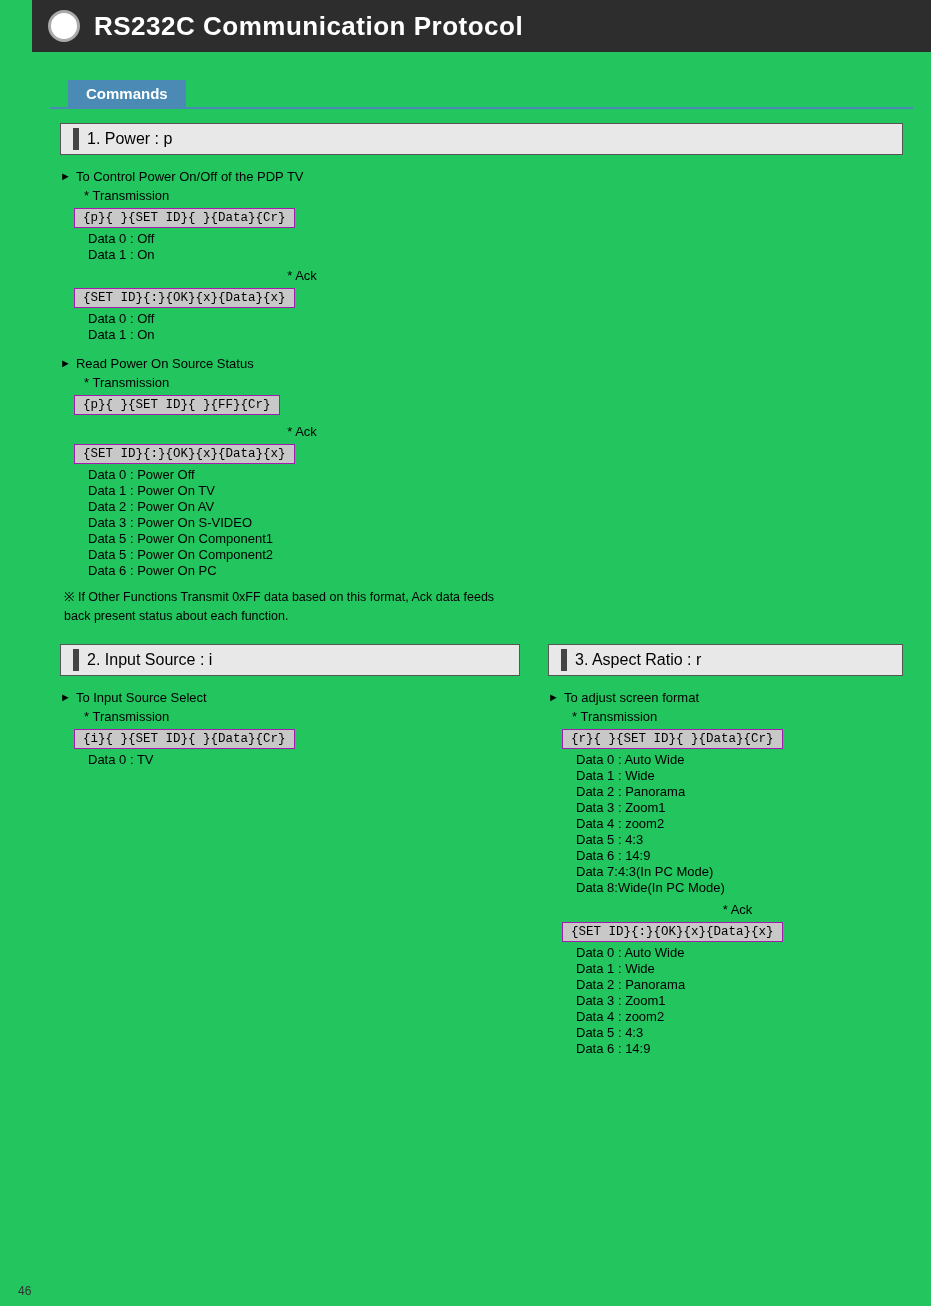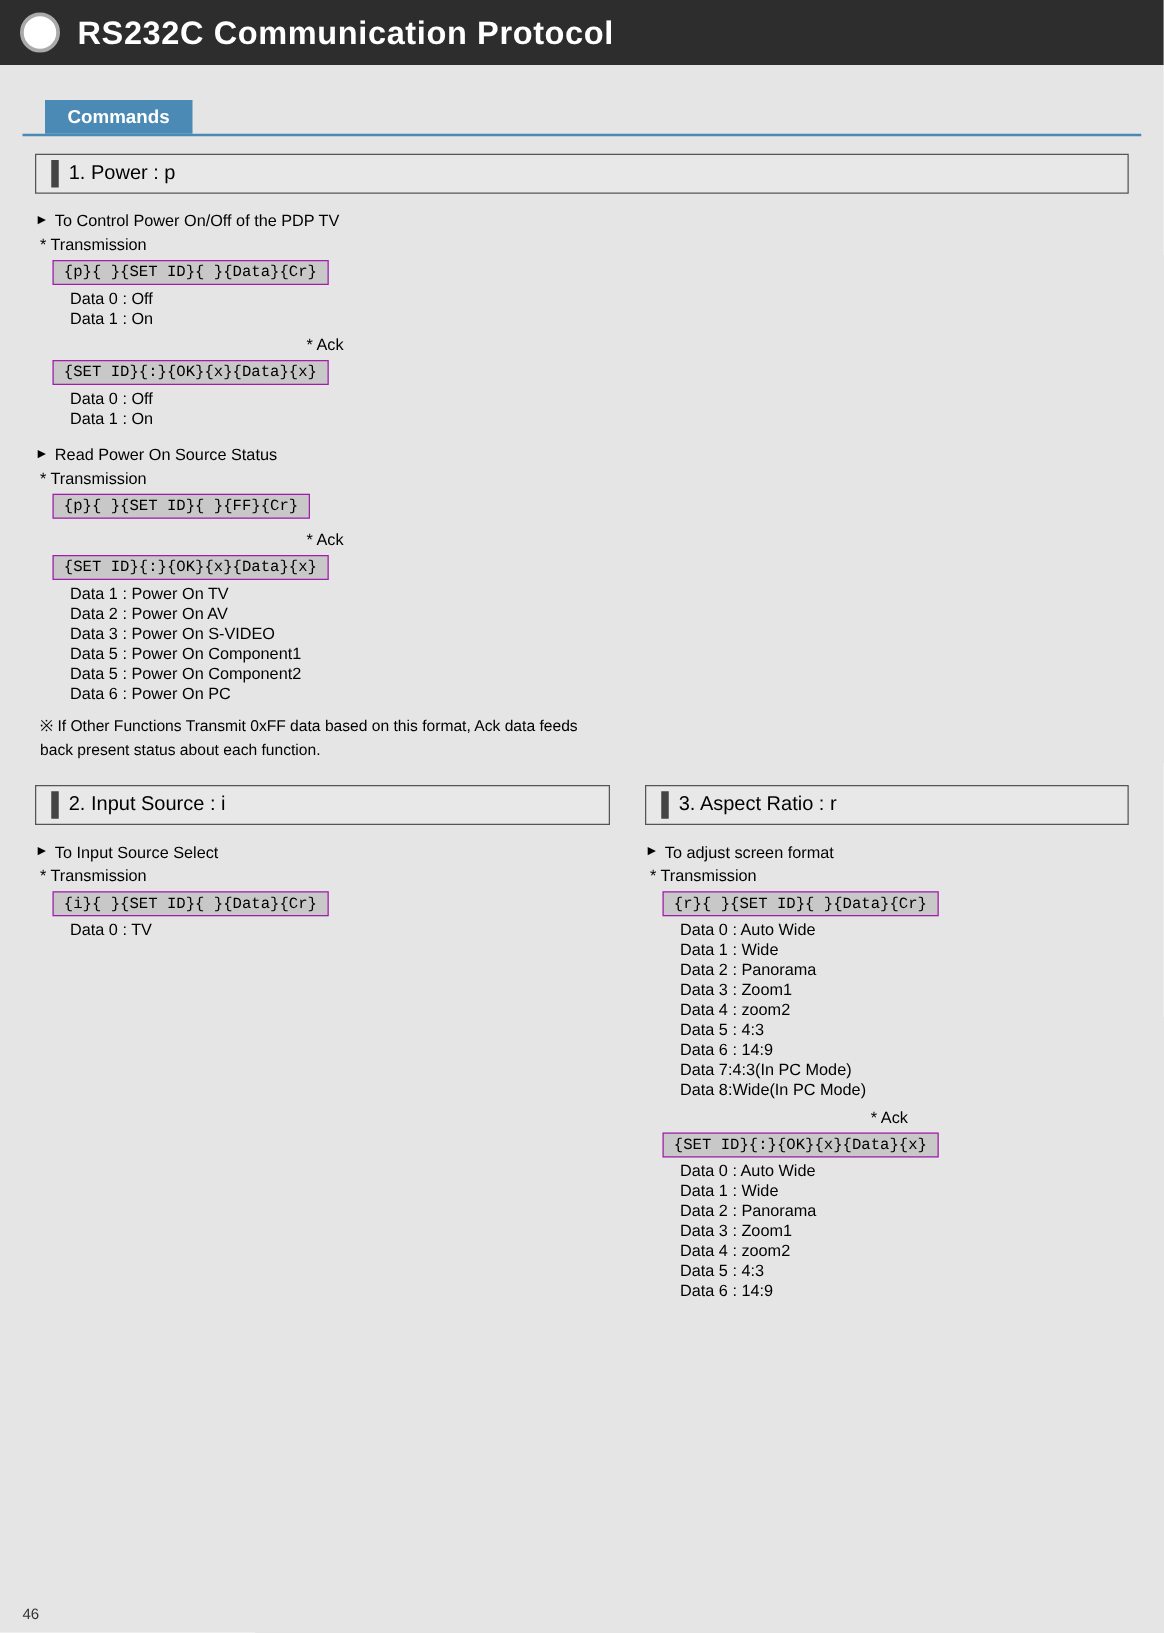--- a/index.html
+++ b/index.html
@@ -7,23 +7,24 @@
       font-family: Arial, sans-serif;
       font-size: 13px;
       background: #fff;
       width: 931px;
       min-height: 1306px;
       color: #000;
     }
     .page-wrapper {
       width: 931px;
       min-height: 1306px;
-      background: #e5e5e5;
+      background: #22c55e;
       position: relative;
       padding-bottom: 30px;
+      padding-left: 32px;
     }
     
     .header {
       background: #2d2d2d;
       display: flex;
       align-items: center;
       padding: 10px 16px;
       height: 52px;
     }
     .header-circle {
@@ -75,21 +76,21 @@
       display: flex;
       align-items: flex-start;
       gap: 5px;
     }
     .bullet-arrow {
       font-size: 11px;
       margin-top: 1px;
     }
     .sub-label {
       font-size: 13px;
-      margin-left: 4px;
+      margin-left: 24px;
       margin-bottom: 2px;
     }
     .code-box {
       background: #c8c8c8;
       border: 1px solid #a21caf;
       font-family: 'Courier New', monospace;
       font-size: 12.5px;
       padding: 2px 8px;
       margin: 3px 0 3px 14px;
       display: inline-block;
@@ -164,20 +165,21 @@
           <span>Read Power On Source Status</span>
         </div>
         <div class="sub-label">* Transmission</div>
         <div>
           <span class="code-box">{p}{ }{SET ID}{ }{FF}{Cr}</span>
         </div>
         <div class="sub-label ack-gap">* Ack</div>
         <div>
           <span class="code-box">{SET ID}{:}{OK}{x}{Data}{x}</span>
         </div>
+        <div class="data-item">Data 0 : Power Off</div>
         <div class="data-item">Data 1 : Power On TV</div>
         <div class="data-item">Data 2 : Power On AV</div>
         <div class="data-item">Data 3 : Power On S-VIDEO</div>
         <div class="data-item">Data 5 : Power On Component1</div>
         <div class="data-item">Data 5 : Power On Component2</div>
         <div class="data-item">Data 6 : Power On PC</div>
 
         <div class="note-box">
           <span>※ If Other Functions Transmit 0xFF data based on this format, Ack data feeds back present status about each function.</span>
         </div>

